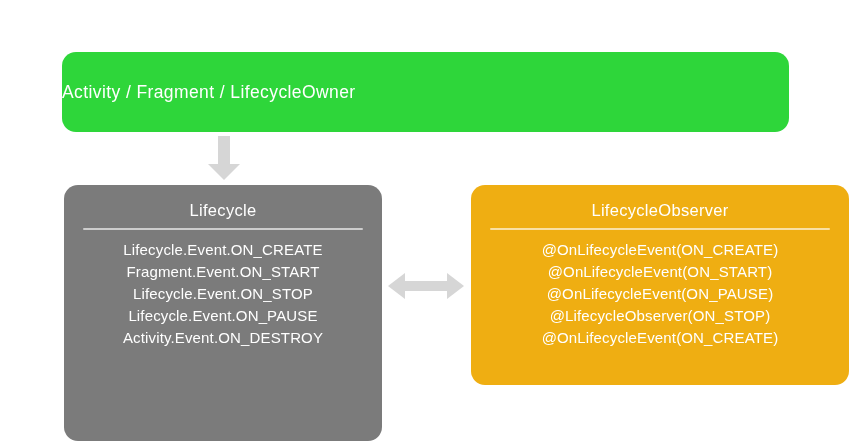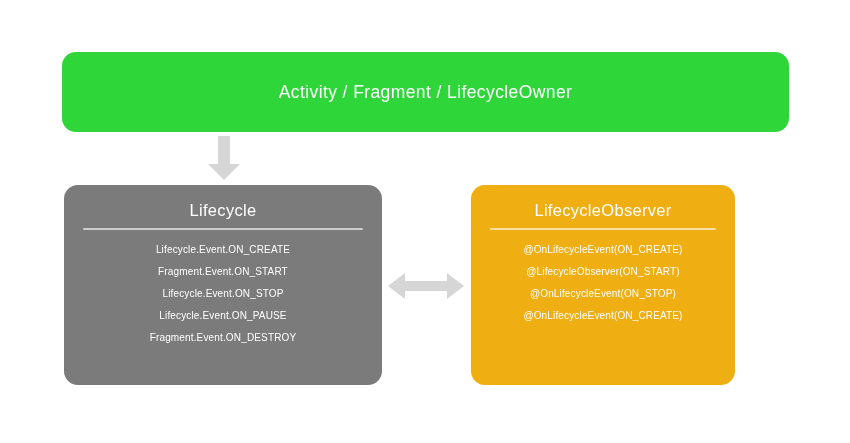--- a/index.html
+++ b/index.html
@@ -34,43 +34,43 @@
   }
 
   .box-owner {
     left: 62px;
     top: 52px;
     width: 727px;
     height: 80px;
     background: #2ed63a;
     display: flex;
     align-items: center;
-    justify-content: center;
+    justify-content: flex-start;
   }
 
   .owner-title {
     font-size: 17.5px;
     letter-spacing: 0.4px;
     color: #ffffff;
     font-weight: 400;
     white-space: nowrap;
   }
 
   .box-lifecycle {
     left: 64px;
     top: 185px;
     width: 318px;
-    height: 200px;
+    height: 256px;
     background: #7b7b7b;
   }
 
   .box-observer {
     left: 471px;
     top: 185px;
-    width: 264px;
+    width: 378px;
     height: 200px;
     background: #efae12;
   }
 
   .panel-inner {
     position: absolute;
     left: 0;
     top: 0;
     right: 0;
     bottom: 0;
@@ -99,21 +99,21 @@
   }
 
   .panel-list {
     list-style: none;
     margin: 0;
     padding: 0;
     text-align: center;
   }
 
   .panel-list li {
-    font-size: 10px;
+    font-size: 15px;
     line-height: 22px;
     color: #ffffff;
     letter-spacing: 0.15px;
     white-space: nowrap;
   }
 
   
   .arrow-down {
     position: absolute;
     left: 206px;
@@ -149,37 +149,38 @@
 
   <div class="box box-lifecycle">
     <div class="panel-inner">
       <div class="panel-title">Lifecycle</div>
       <div class="panel-divider"></div>
       <ul class="panel-list">
         <li>Lifecycle.Event.ON_CREATE</li>
         <li>Fragment.Event.ON_START</li>
         <li>Lifecycle.Event.ON_STOP</li>
         <li>Lifecycle.Event.ON_PAUSE</li>
-        <li>Fragment.Event.ON_DESTROY</li>
+        <li>Activity.Event.ON_DESTROY</li>
       </ul>
     </div>
   </div>
 
   <div class="arrow-lr">
     <svg class="arrow-svg" viewBox="0 0 76 30" xmlns="http://www.w3.org/2000/svg" aria-hidden="true">
       <path d="M0 15 L17 2 V10 H59 V2 L76 15 L59 28 V20 H17 V28 Z" fill="#d6d6d6"></path>
     </svg>
   </div>
 
   <div class="box box-observer">
     <div class="panel-inner">
       <div class="panel-title">LifecycleObserver</div>
       <div class="panel-divider"></div>
       <ul class="panel-list">
         <li>@OnLifecycleEvent(ON_CREATE)</li>
-        <li>@LifecycleObserver(ON_START)</li>
-        <li>@OnLifecycleEvent(ON_STOP)</li>
+        <li>@OnLifecycleEvent(ON_START)</li>
+        <li>@OnLifecycleEvent(ON_PAUSE)</li>
+        <li>@LifecycleObserver(ON_STOP)</li>
         <li>@OnLifecycleEvent(ON_CREATE)</li>
       </ul>
     </div>
   </div>
 
 </div>
 
 </body></html>

